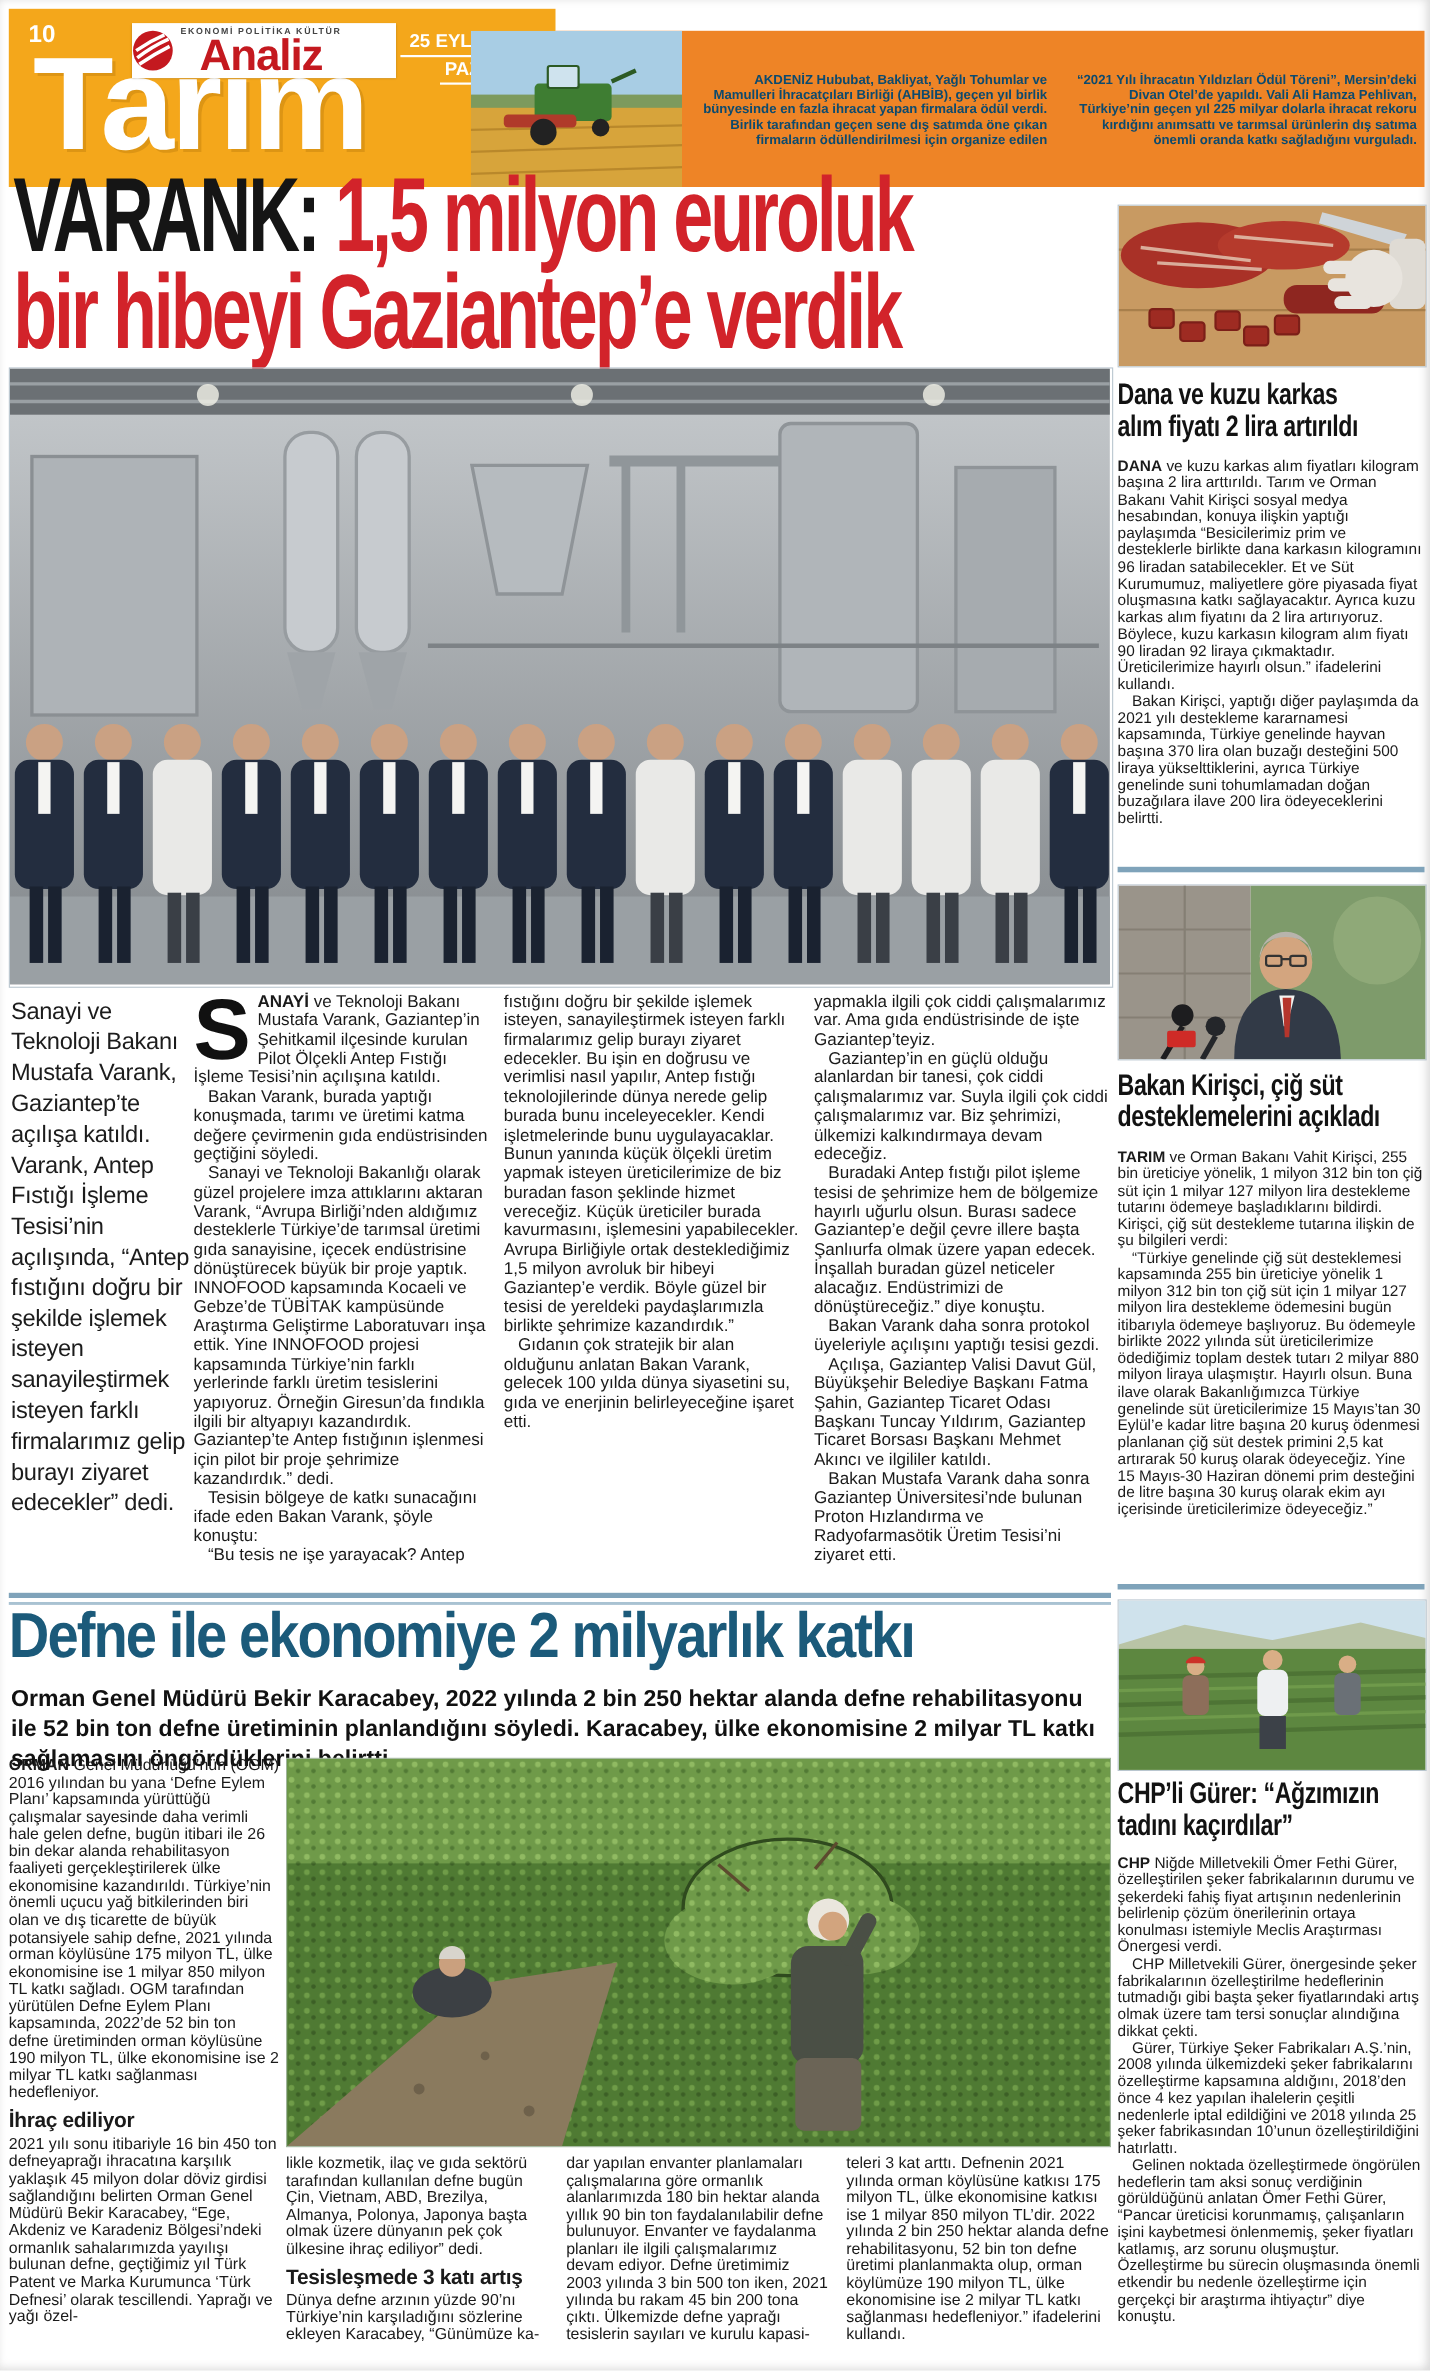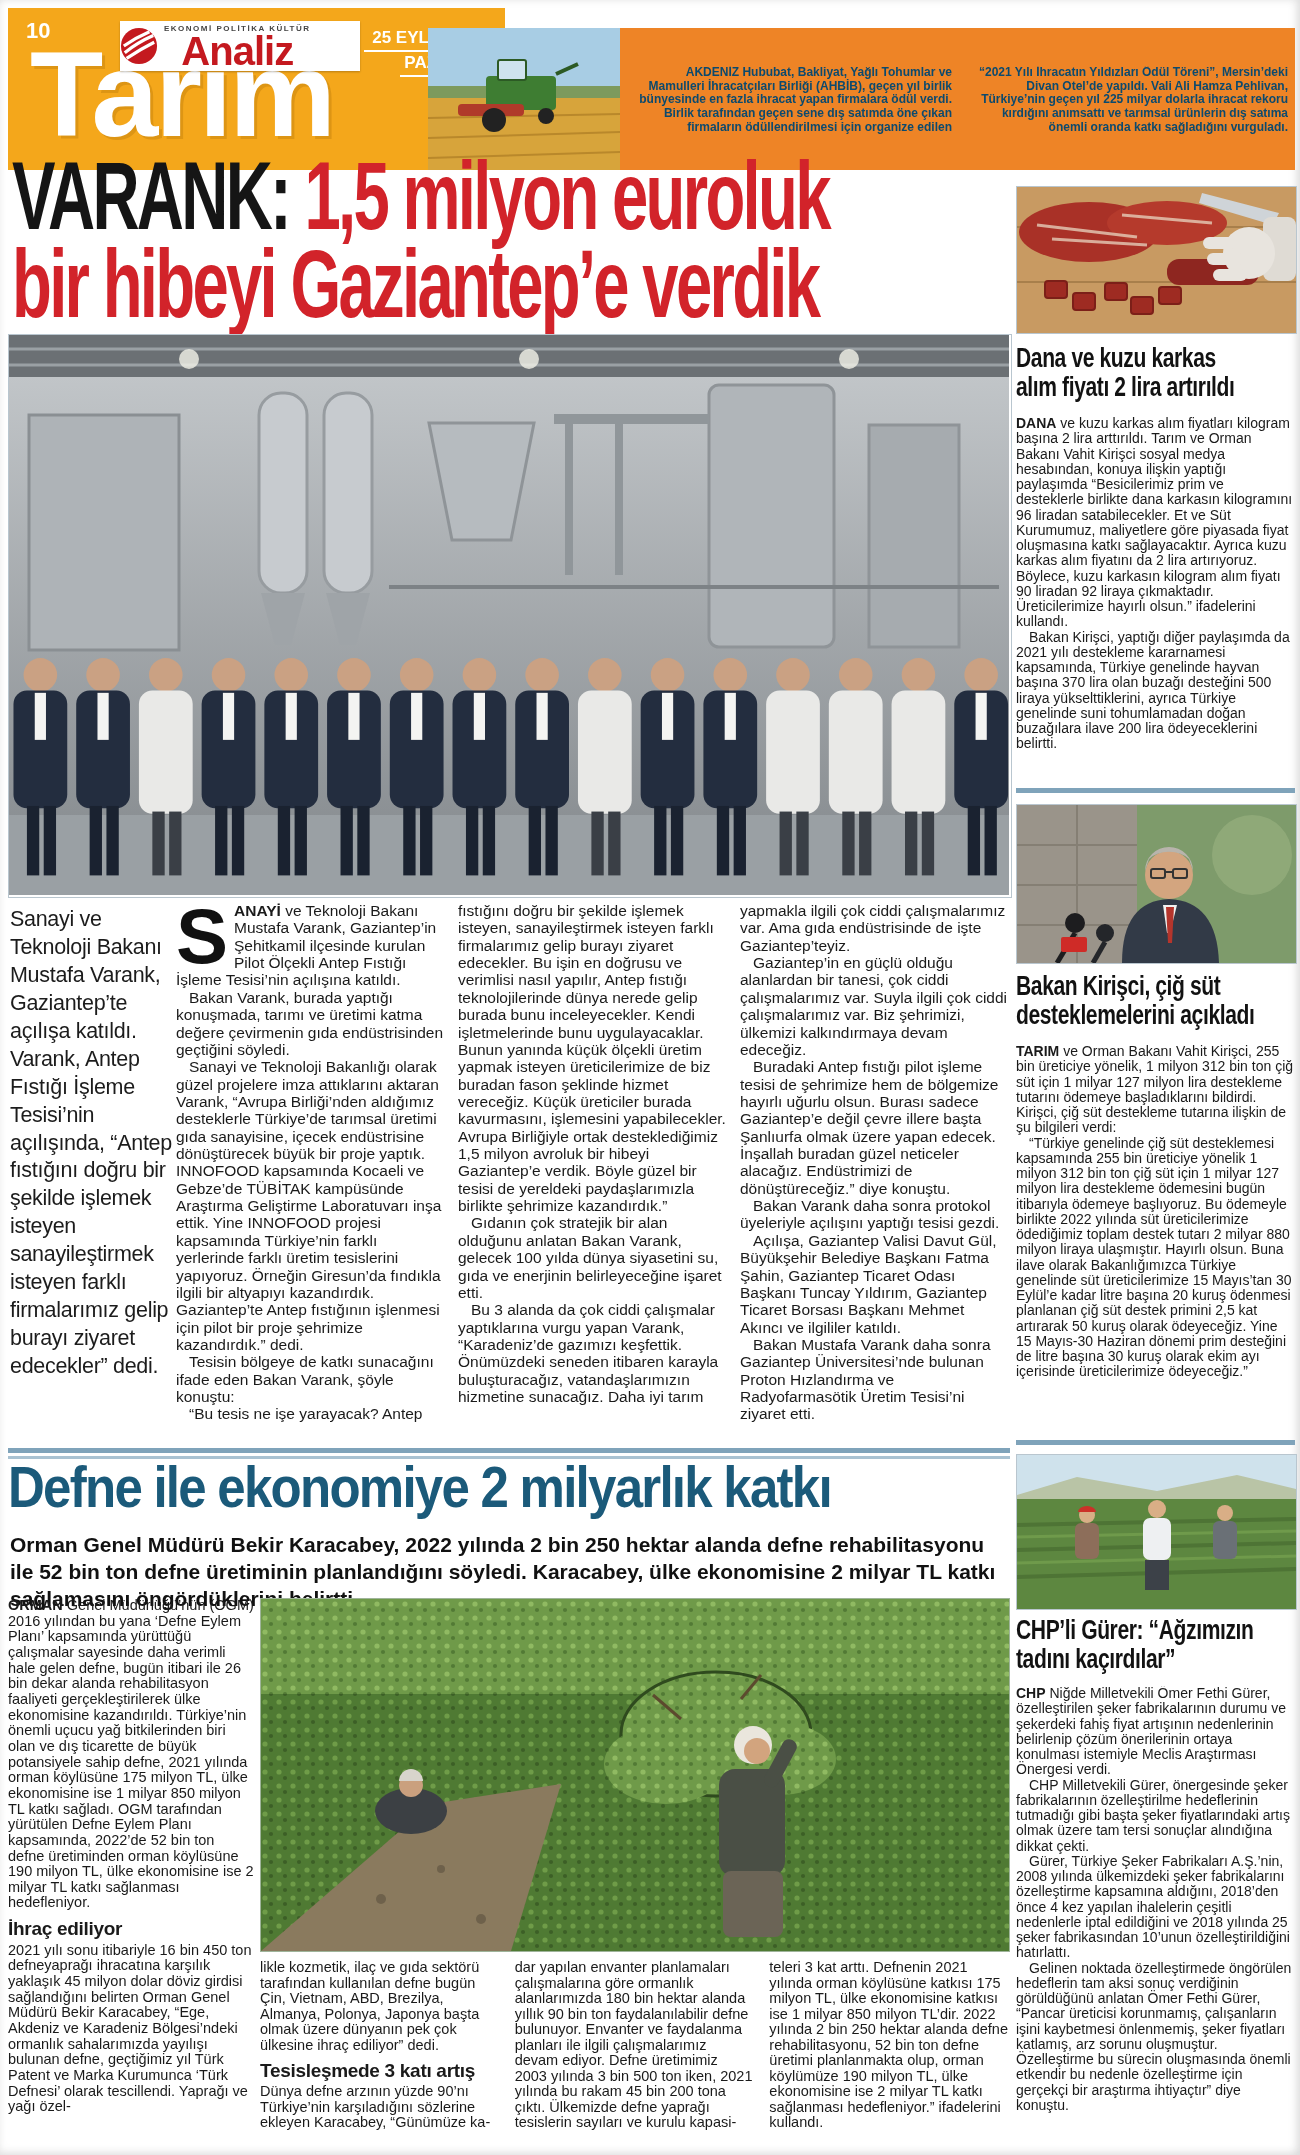--- a/index.html
+++ b/index.html
@@ -202,21 +202,20 @@
     <div class="v-col">
       <p><span class="dropcap">S</span><span class="lead">ANAYİ</span> <span>ve Teknoloji Bakanı Mustafa Varank, Gaziantep’in Şehitkamil ilçesinde kurulan Pilot Ölçekli Antep Fıstığı İşleme Tesisi’nin açılışına katıldı.</span></p>
       <p>Bakan Varank, burada yaptığı konuşmada, tarımı ve üretimi katma değere çevirmenin gıda endüstrisinden geçtiğini söyledi.</p>
       <p>Sanayi ve Teknoloji Bakanlığı olarak güzel projelere imza attıklarını aktaran Varank, “Avrupa Birliği’nden aldığımız desteklerle Türkiye’de tarımsal üretimi gıda sanayisine, içecek endüstrisine dönüştürecek büyük bir proje yaptık. INNOFOOD kapsamında Kocaeli ve Gebze’de TÜBİTAK kampüsünde Araştırma Geliştirme Laboratuvarı inşa ettik. Yine INNOFOOD projesi kapsamında Türkiye’nin farklı yerlerinde farklı üretim tesislerini yapıyoruz. Örneğin Giresun’da fındıkla ilgili bir altyapıyı kazandırdık. Gaziantep’te Antep fıstığının işlenmesi için pilot bir proje şehrimize kazandırdık.” dedi.</p>
       <p>Tesisin bölgeye de katkı sunacağını ifade eden Bakan Varank, şöyle konuştu:</p>
       <p>“Bu tesis ne işe yarayacak? Antep</p>
     </div>
     <div class="v-col">
       <p>fıstığını doğru bir şekilde işlemek isteyen, sanayileştirmek isteyen farklı firmalarımız gelip burayı ziyaret edecekler. Bu işin en doğrusu ve verimlisi nasıl yapılır, Antep fıstığı teknolojilerinde dünya nerede gelip burada bunu inceleyecekler. Kendi işletmelerinde bunu uygulayacaklar. Bunun yanında küçük ölçekli üretim yapmak isteyen üreticilerimize de biz buradan fason şeklinde hizmet vereceğiz. Küçük üreticiler burada kavurmasını, işlemesini yapabilecekler. Avrupa Birliğiyle ortak desteklediğimiz 1,5 milyon avroluk bir hibeyi Gaziantep’e verdik. Böyle güzel bir tesisi de yereldeki paydaşlarımızla birlikte şehrimize kazandırdık.”</p>
       <p>Gıdanın çok stratejik bir alan olduğunu anlatan Bakan Varank, gelecek 100 yılda dünya siyasetini su, gıda ve enerjinin belirleyeceğine işaret etti.</p>
-      <p>Bu 3 alanda da çok ciddi çalışmalar yaptıklarına vurgu yapan Varank, “Karadeniz’de gazımızı keşfettik. Önümüzdeki seneden itibaren karayla buluşturacağız, vatandaşlarımızın hizmetine sunacağız. Daha iyi tarım</p>
     </div>
     <div class="v-col">
       <p>yapmakla ilgili çok ciddi çalışmalarımız var. Ama gıda endüstrisinde de işte Gaziantep’teyiz.</p>
       <p>Gaziantep’in en güçlü olduğu alanlardan bir tanesi, çok ciddi çalışmalarımız var. Suyla ilgili çok ciddi çalışmalarımız var. Biz şehrimizi, ülkemizi kalkındırmaya devam edeceğiz.</p>
       <p>Buradaki Antep fıstığı pilot işleme tesisi de şehrimize hem de bölgemize hayırlı uğurlu olsun. Burası sadece Gaziantep’e değil çevre illere başta Şanlıurfa olmak üzere yapan edecek. İnşallah buradan güzel neticeler alacağız. Endüstrimizi de dönüştüreceğiz.” diye konuştu.</p>
       <p>Bakan Varank daha sonra protokol üyeleriyle açılışını yaptığı tesisi gezdi.</p>
       <p>Açılışa, Gaziantep Valisi Davut Gül, Büyükşehir Belediye Başkanı Fatma Şahin, Gaziantep Ticaret Odası Başkanı Tuncay Yıldırım, Gaziantep Ticaret Borsası Başkanı Mehmet Akıncı ve ilgililer katıldı.</p>
       <p>Bakan Mustafa Varank daha sonra Gaziantep Üniversitesi’nde bulunan Proton Hızlandırma ve Radyofarmasötik Üretim Tesisi’ni ziyaret etti.</p>
     </div>
   </div>

